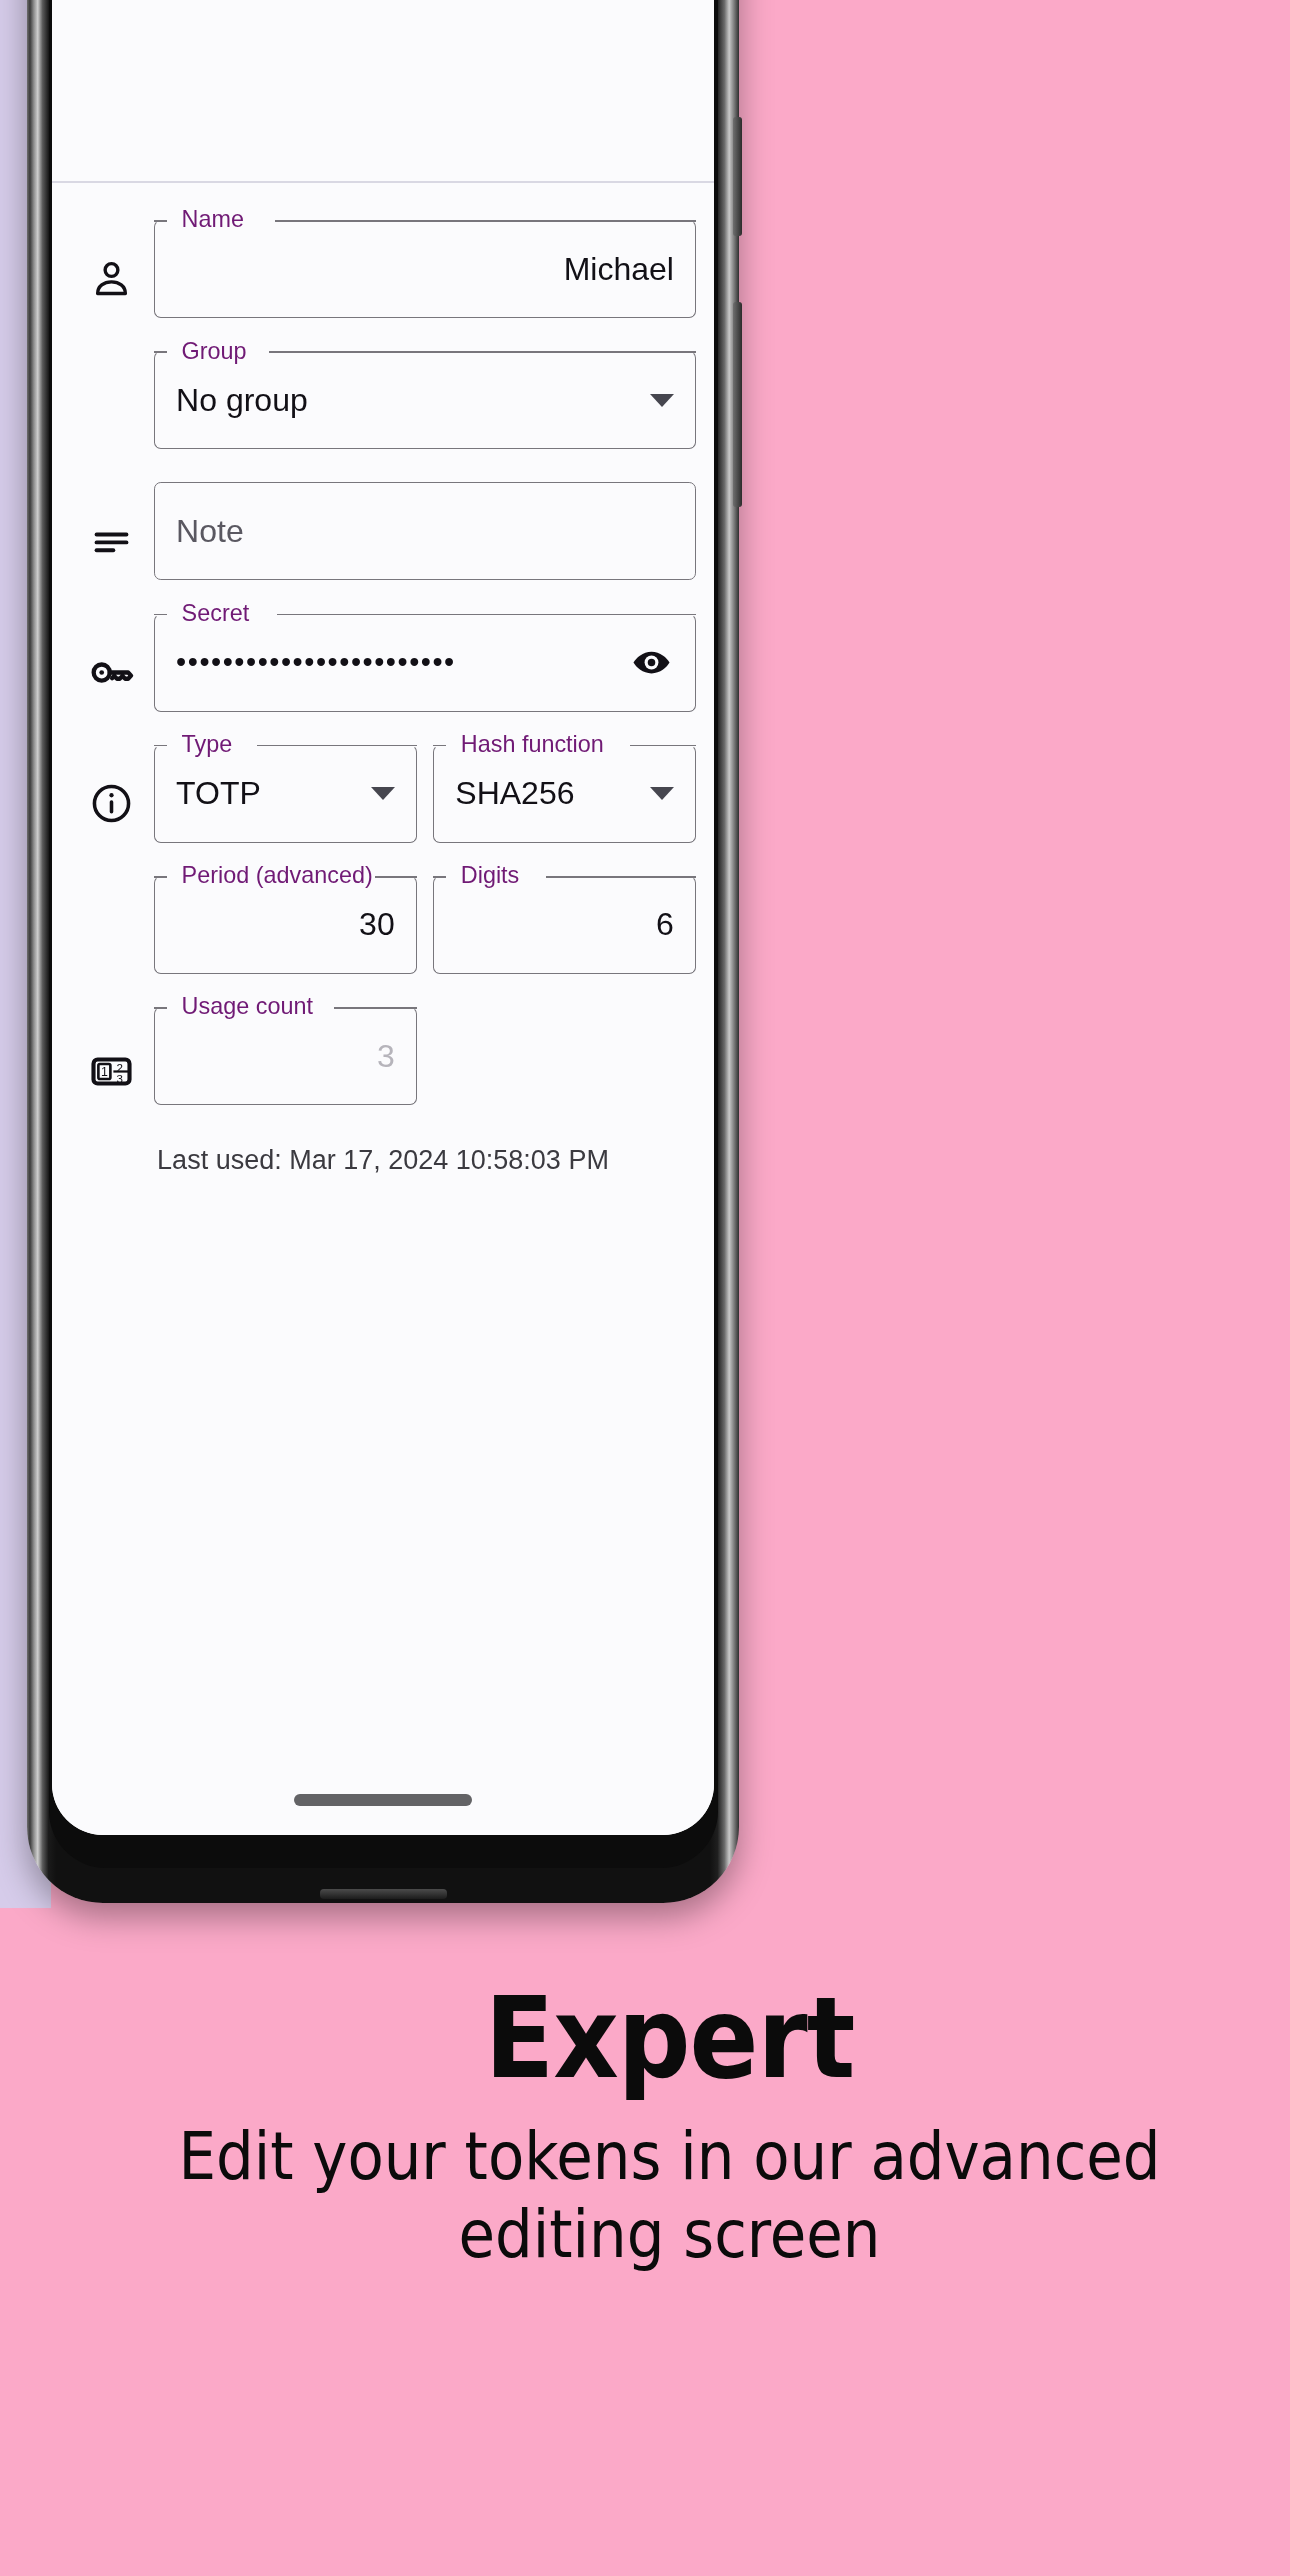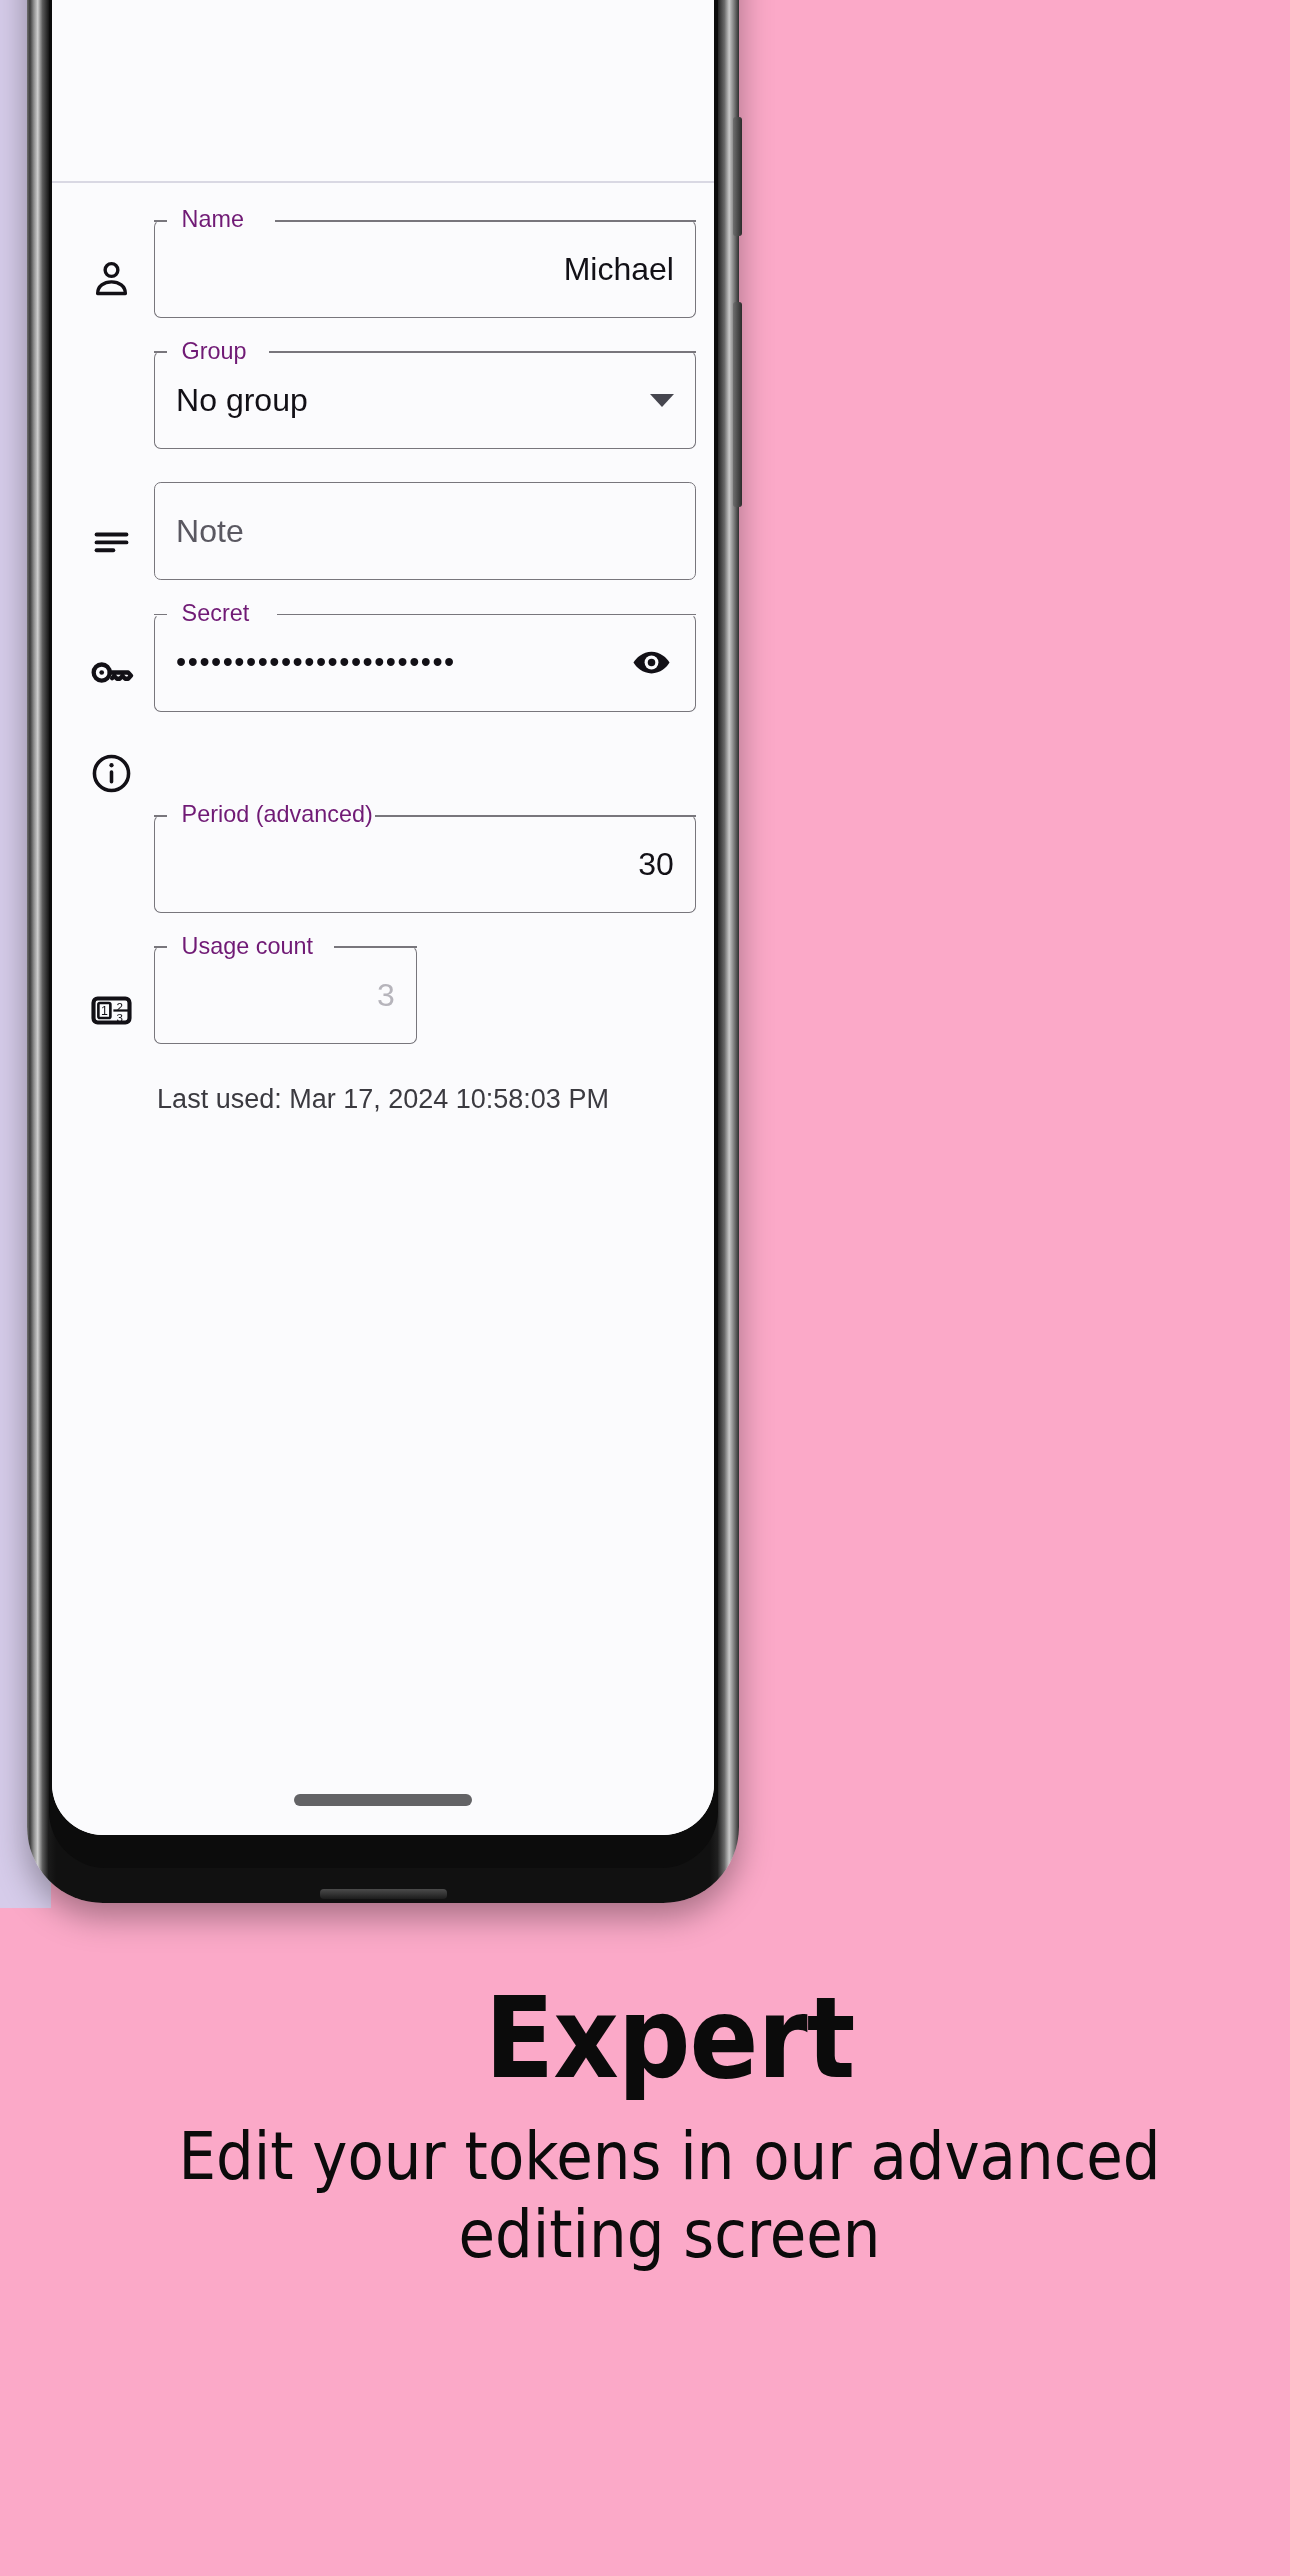--- a/index.html
+++ b/index.html
@@ -315,31 +315,63 @@
         </div>
 
         <div class="field-row">
           <div class="row-icon">
             <svg width="45" height="45" viewBox="0 0 24 24">
               <circle cx="12" cy="12" r="9.1" fill="none" stroke="#121016" stroke-width="1.9"></circle>
               <circle cx="12" cy="7.6" r="1.15" fill="#121016"></circle>
               <rect x="11.05" y="10.3" width="1.9" height="7.0" rx="0.9" fill="#121016"></rect>
             </svg>
           </div>
+          <div class="row-fields">
+            <div class="tf notch">
+              <div class="notch-line-l"></div>
+              <div class="notch-line-r" style="width:calc(100% - 103px)"></div>
+              <div class="label">Type</div>
+              <div class="box">
+                <div class="value">TOTP</div>
+                <div class="trailing">
+                  <div class="caret"></div>
+                </div>
+              </div>
+            </div>
+            <div class="tf notch">
+              <div class="notch-line-l"></div>
+              <div class="notch-line-r" style="width:calc(100% - 197px)"></div>
+              <div class="label">Hash function</div>
+              <div class="box">
+                <div class="value">SHA256</div>
+                <div class="trailing">
+                  <div class="caret"></div>
+                </div>
+              </div>
+            </div>
+          </div>
         </div>
 
         <div class="field-row">
           <div class="row-icon"></div>
           <div class="row-fields">
             <div class="tf notch">
               <div class="notch-line-l"></div>
               <div class="notch-line-r" style="width:calc(100% - 221px)"></div>
               <div class="label">Period (advanced)</div>
               <div class="box">
                 <div class="value">30</div>
+              </div>
+            </div>
+            <div class="tf notch">
+              <div class="notch-line-l"></div>
+              <div class="notch-line-r" style="width:calc(100% - 113px)"></div>
+              <div class="label">Digits</div>
+              <div class="box">
+                <div class="value">6</div>
               </div>
             </div>
           </div>
         </div>
 
         <div class="field-row">
           <div class="row-icon tall">
             <svg width="45" height="45" viewBox="0 0 24 24">
               <rect x="2.4" y="5.6" width="19.2" height="12.8" rx="2.2" fill="none" stroke="#121016" stroke-width="2.2"></rect>
               <rect x="5.0" y="8.0" width="6.4" height="8.0" rx="0.8" fill="none" stroke="#121016" stroke-width="1.4"></rect>

